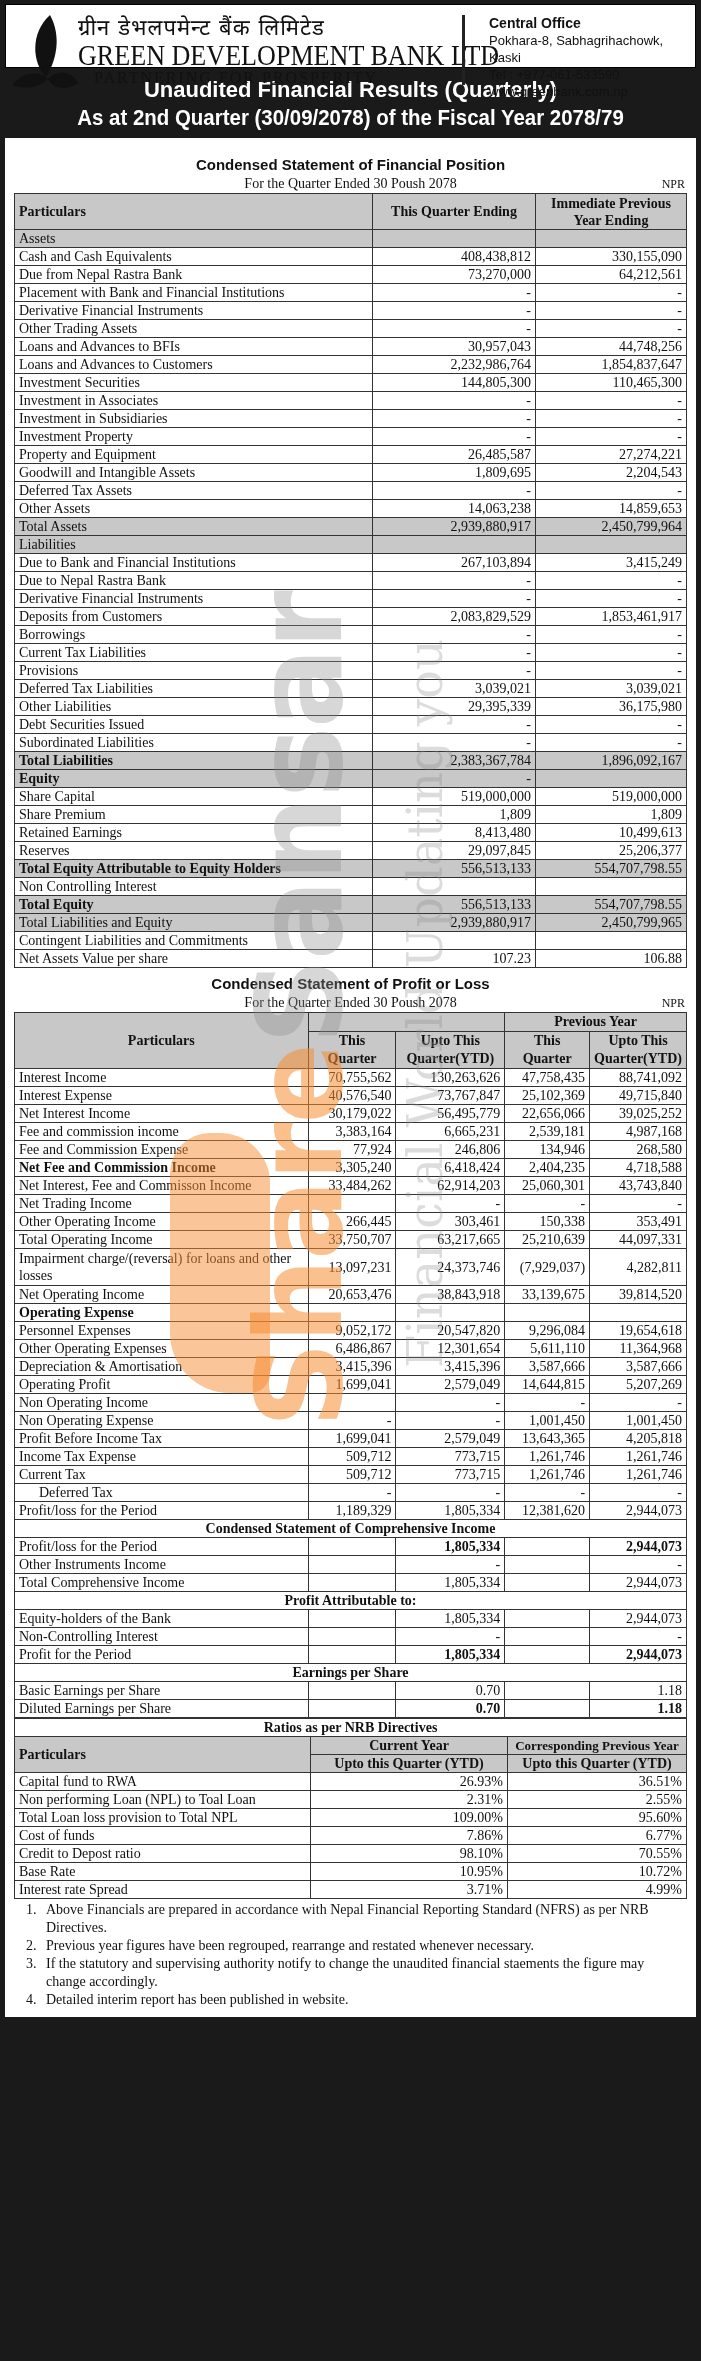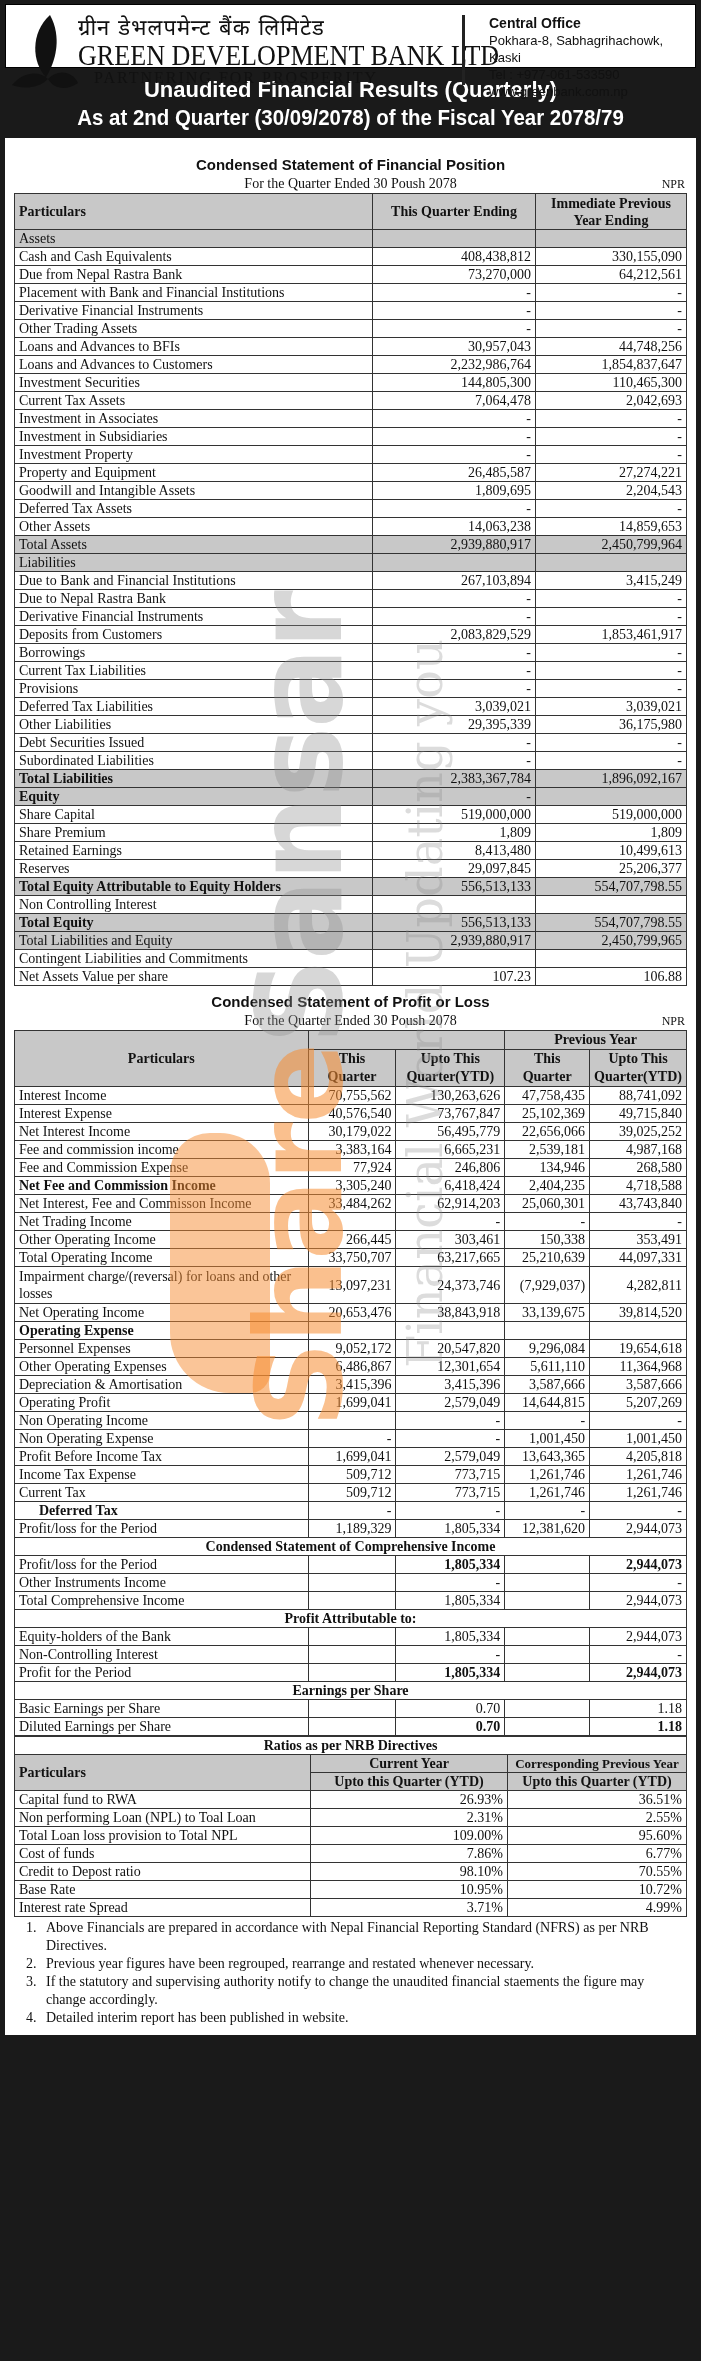--- a/index.html
+++ b/index.html
@@ -25,21 +25,21 @@
   .sec-title { font-family: "Liberation Sans", sans-serif; font-weight: bold; font-size: 15px; text-align: center; line-height: 20px; }
   .sec-sub { position: relative; text-align: center; font-size: 14px; line-height: 18px; }
   .sec-sub .npr { position: absolute; right: 2px; top: 0; font-size: 12px; }
 
   table { border-collapse: collapse; width: 100%; font-size: 14px; position: relative; z-index: 1; }
   td, th { border: 1px solid #333; padding: 0 4px; line-height: 17px; height: 18px; }
   th { background: #c8c8c8; font-weight: bold; }
   td.num { text-align: right; white-space: nowrap; }
   tr.grey td { background: #c8c8c8; }
   tr.bold td { font-weight: normal; }
-  tr.sub td.lbl { padding-left: 24px; font-weight: bold; }
+  tr.sub td.lbl { padding-left: 24px; }
   tr.center td { text-align: center; font-weight: bold; }
 
   .bs th { text-align: center; }
   .bs th.part { text-align: left; }
   .bs col.c1 { width: 358px; } .bs col.c2 { width: 163px; } .bs col.c3 { width: 151px; }
 
   .pl col.c1 { width: 296px; } .pl col.c2 { width: 88px; } .pl col.c3 { width: 109px; } .pl col.c4 { width: 85px; } .pl col.c5 { width: 94px; }
   .pl th { text-align: center; line-height: 18px; }
 
   .rt col.c1 { width: 296px; } .rt col.c2 { width: 197px; } .rt col.c3 { width: 179px; }
@@ -142,25 +142,20 @@
           </tr>
           <tr>
             <td class="lbl">Loans and Advances to Customers</td>
             <td class="num">2,232,986,764</td>
             <td class="num">1,854,837,647</td>
           </tr>
           <tr>
             <td class="lbl">Investment Securities</td>
             <td class="num">144,805,300</td>
             <td class="num">110,465,300</td>
-          </tr>
-          <tr>
-            <td class="lbl">Current Tax Assets</td>
-            <td class="num">7,064,478</td>
-            <td class="num">2,042,693</td>
           </tr>
           <tr>
             <td class="lbl">Investment in Associates</td>
             <td class="num">-</td>
             <td class="num">-</td>
           </tr>
           <tr>
             <td class="lbl">Investment in Subsidiaries</td>
             <td class="num">-</td>
             <td class="num">-</td>

